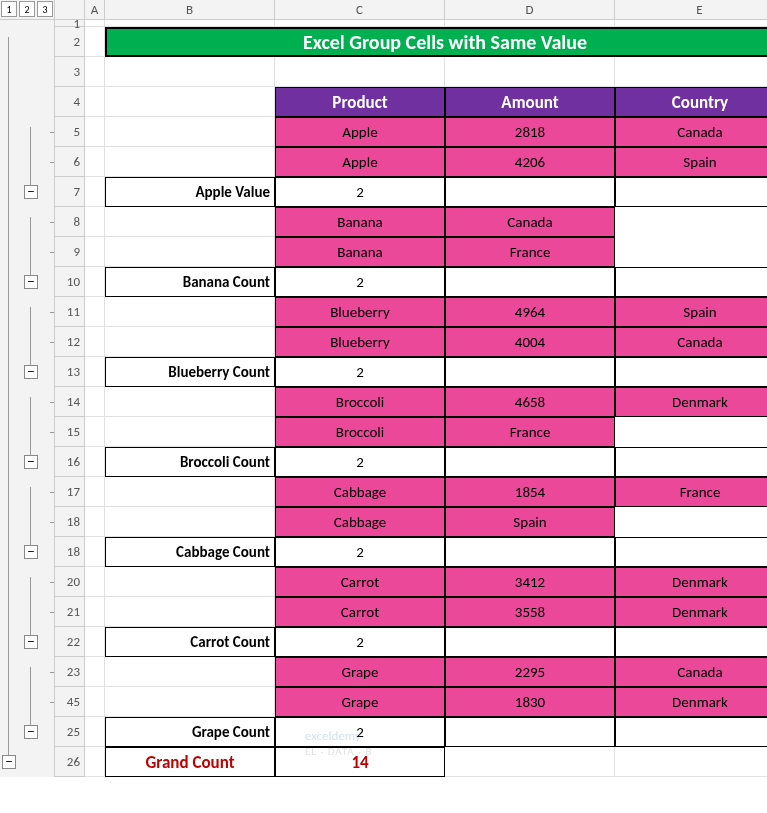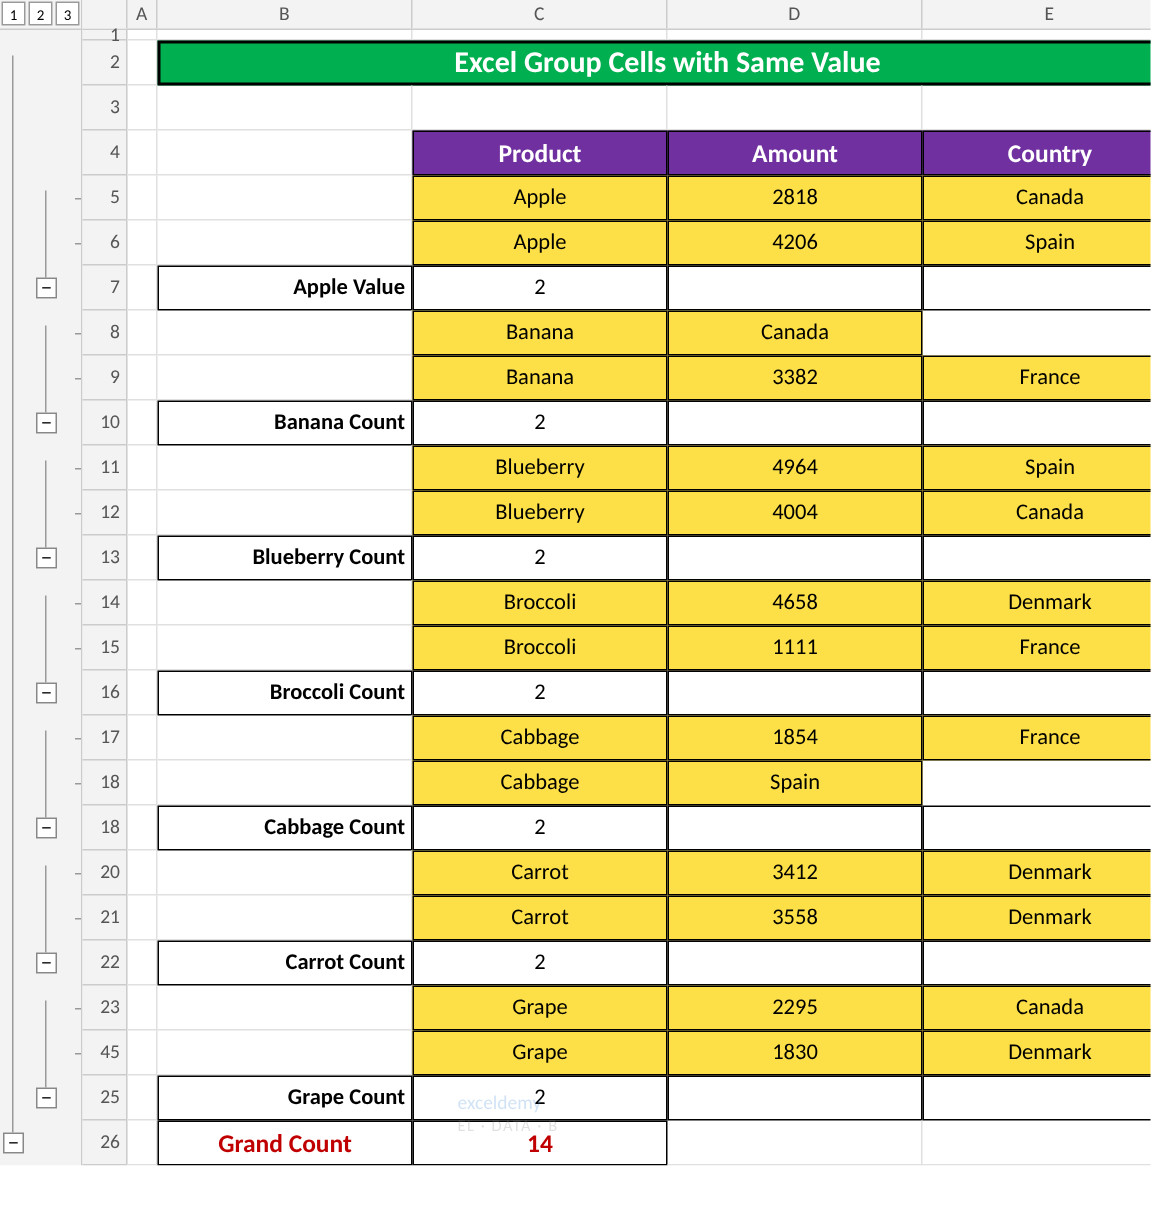--- a/index.html
+++ b/index.html
@@ -20,21 +20,21 @@
 .grid-body { display: flex; }
 .row-headers { width: 30px; background: #f3f3f3; border-right: 1px solid #ccc; }
 .row-hdr { height: 30px; border-bottom: 1px solid #ccc; display: flex; align-items: center; justify-content: flex-end; padding-right: 4px; font-size: 13px; color: #555; }
 .row-hdr.r1 { height: 7px; }
 .cells { position: relative; }
 .row { display: flex; height: 30px; }
 .row.r1 { height: 7px; }
 .cell { border-right: 1px solid #e0e0e0; border-bottom: 1px solid #e0e0e0; display: flex; align-items: center; justify-content: center; font-size: 15px; padding: 0 4px; }
 .title-cell { background: #00b050; color: #fff; font-weight: bold; font-size: 20px; border: 2px solid #000; }
 .header-cell { background: #7030a0; color: #fff; font-weight: bold; font-size: 17px; border: 1px solid #000; }
-.data-cell { border: 1px solid #000; background: #fde047; }
+.data-cell { border: 1px solid #000; background: #ec4899; }
 .count-label { font-weight: bold; justify-content: flex-end; border: 1px solid #000; }
 .count-val { font-weight: normal; border: 1px solid #000; }
 .grand-label { font-weight: bold; color: #c00000; justify-content: center; border: 1px solid #000; font-size: 17px; }
 .grand-val { font-weight: bold; color: #c00000; border: 1px solid #000; font-size: 17px; }
 .empty-blk { border: 1px solid #000; }
 .watermark { position: absolute; left: 220px; top: 708px; opacity: 0.25; font-size: 13px; color: #4a90d9; pointer-events: none; }
 .watermark .sub { font-size: 11px; letter-spacing: 1px; color: #888; }
 </style>
 </head>
 <body>
@@ -169,21 +169,20 @@
           <div class="row">
             <div class="cell col-A"></div>
             <div class="cell col-B"></div>
             <div class="cell col-C data-cell">Banana</div>
             <div class="cell col-E data-cell">Canada</div>
           </div>
           <div class="row">
             <div class="cell col-A"></div>
             <div class="cell col-B"></div>
             <div class="cell col-C data-cell">Banana</div>
-            <div class="cell col-D data-cell">3382</div>
             <div class="cell col-E data-cell">France</div>
           </div>
           <div class="row">
             <div class="cell col-A"></div>
             <div class="cell col-B count-label">Banana Count</div>
             <div class="cell col-C count-val">2</div>
             <div class="cell col-D empty-blk"></div>
             <div class="cell col-E empty-blk"></div>
           </div>
           <div class="row">
@@ -211,21 +210,20 @@
             <div class="cell col-A"></div>
             <div class="cell col-B"></div>
             <div class="cell col-C data-cell">Broccoli</div>
             <div class="cell col-D data-cell">4658</div>
             <div class="cell col-E data-cell">Denmark</div>
           </div>
           <div class="row">
             <div class="cell col-A"></div>
             <div class="cell col-B"></div>
             <div class="cell col-C data-cell">Broccoli</div>
-            <div class="cell col-D data-cell">1111</div>
             <div class="cell col-E data-cell">France</div>
           </div>
           <div class="row">
             <div class="cell col-A"></div>
             <div class="cell col-B count-label">Broccoli Count</div>
             <div class="cell col-C count-val">2</div>
             <div class="cell col-D empty-blk"></div>
             <div class="cell col-E empty-blk"></div>
           </div>
           <div class="row">

